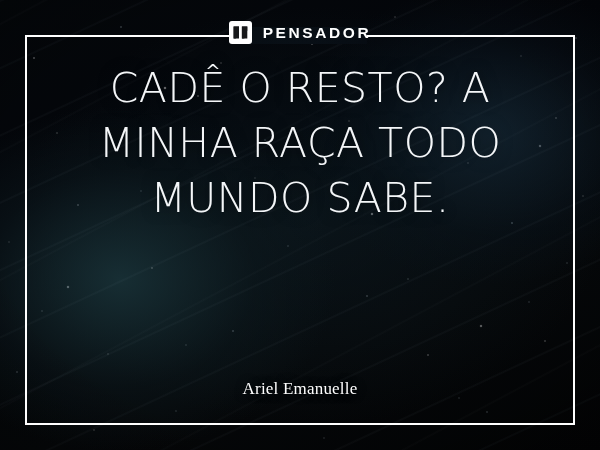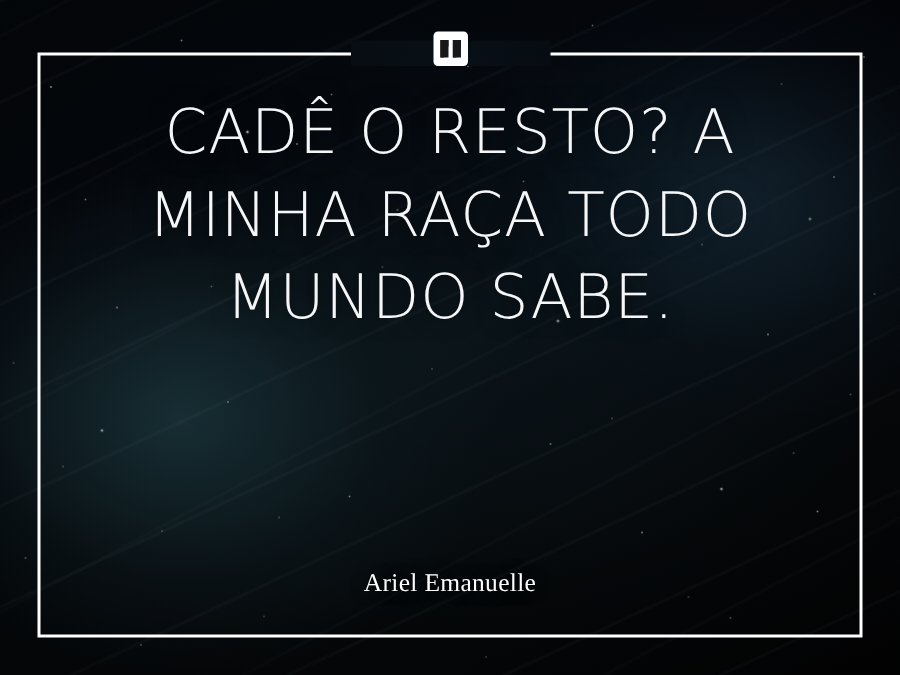--- a/index.html
+++ b/index.html
@@ -248,20 +248,21 @@
   <div class="frame"></div>
   <div class="frame-gap"></div>
 
   <div class="logo">
     <span class="logo-mark">
       <svg width="15" height="13" viewBox="0 0 15 13" aria-hidden="true">
         <path d="M0.6 0.6 H6.0 V12.4 H0.6 Z M8.9 0.6 H14.3 V12.4 H8.9 Z" fill="#17181a"></path>
         <path d="M0.6 0.6 H6.0 V4.6 L3.0 12.4 H0.6 Z M8.9 0.6 H14.3 V4.6 L11.3 12.4 H8.9 Z" fill="#17181a"></path>
       </svg>
     </span>
+    <span class="logo-word">PENSADOR</span>
   </div>
 
   <div class="content">
     <p class="quote">Cadê o resto? A minha raça todo mundo sabe.</p>
 
     <div class="author-wrap">
       <span class="author">Ariel Emanuelle</span>
     </div>
   </div>
 

